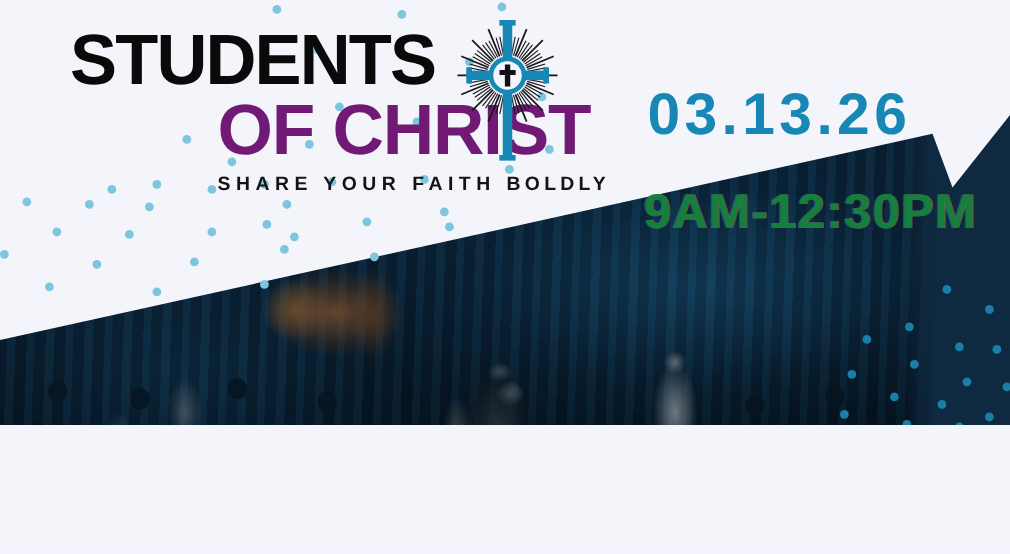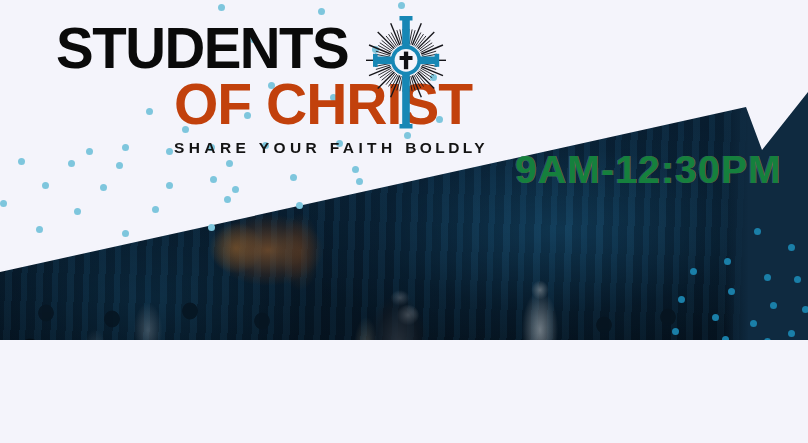--- a/index.html
+++ b/index.html
@@ -129,21 +129,21 @@
   #logo { position:absolute; left:56px; top:22px; width:430px; }
   .line1 {
     font-size: 57px; font-weight: 900; letter-spacing: -1.5px;
     color:#0a0a0a; line-height: .92; white-space:nowrap;
     font-family:"Liberation Sans", sans-serif;
     transform: scaleX(.99);
     transform-origin: left center;
   }
   .line2 {
     font-size: 57px; font-weight: 900; letter-spacing: -1px;
-    color:#c2410c; line-height:.92; white-space:nowrap;
+    color:#701a75; line-height:.92; white-space:nowrap;
     margin-top: 4px; margin-left: 118px;
     font-family:"Liberation Sans", sans-serif;
   }
   .tagline {
     margin-top: 8px; margin-left: 118px;
     font-size: 15.5px; font-weight: 600; letter-spacing: 4.4px;
     color:#141414; white-space:nowrap;
   }
   .tagline b { font-weight: 900; letter-spacing: 3.4px; }
 
@@ -324,15 +324,16 @@
       <rect x="76.6" y="41.8" width="4.6" height="13" fill="#1787b5"></rect>
 
       <circle cx="48" cy="48.3" r="15.2" fill="#1787b5"></circle>
       <circle cx="48" cy="48.3" r="11.4" fill="#f4f4fb"></circle>
 
       <rect x="45.9" y="39.6" width="4.3" height="17.6" fill="#101015"></rect>
       <rect x="41.6" y="44.0" width="12.9" height="4.0" fill="#101015"></rect>
     </svg>
   </div>
 
+  <div id="date">03.13.26</div>
   <div id="time">9AM-12:30PM</div>
 
 </div>
 
 </body></html>

